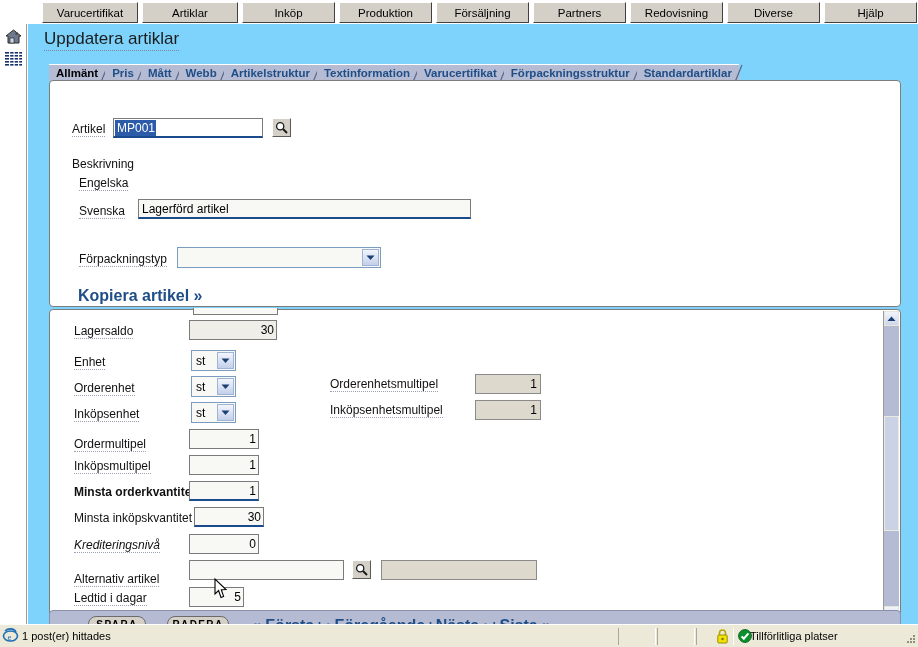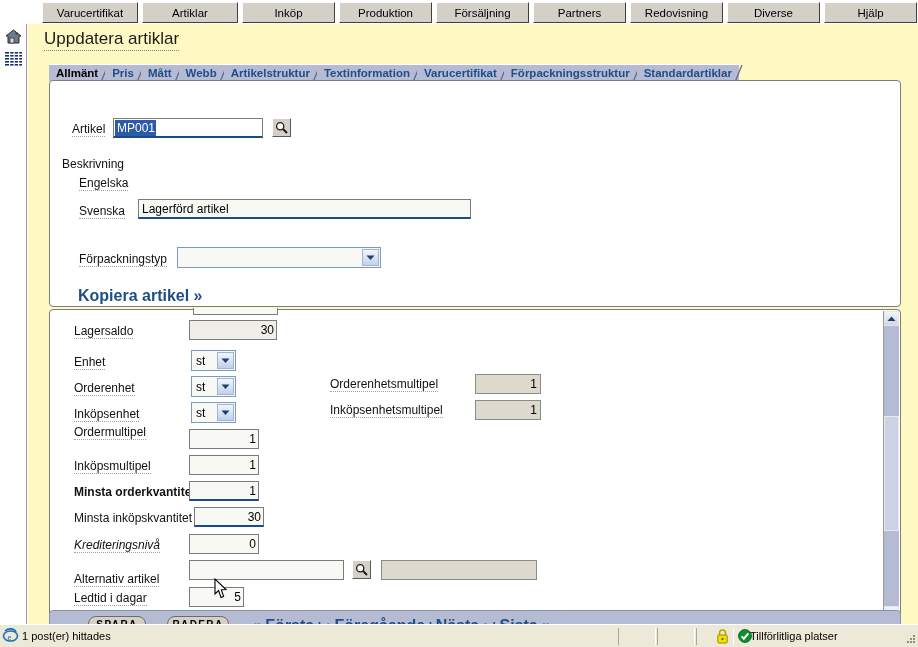--- a/index.html
+++ b/index.html
@@ -48,21 +48,21 @@
     position:absolute; left:0; top:24px; width:27px; height:600px;
     background:#ffffff;
     border-right:1px solid #9b9b9b;
   }
   #leftbar .homeicon { position:absolute; left:5px; top:5px; }
   #leftbar .listicon { position:absolute; left:5px; top:28px; }
 
   
   #appbg {
     position:absolute; left:28px; top:24px; width:890px; height:600px;
-    background:#fef9c3;
+    background:#7dd3fc;
   }
 
   
   #pagetitle {
     position:absolute; left:16px; top:5px;
     font-size:17px; color:#1c1c1c;
     font-family:"Liberation Sans", sans-serif;
     border-bottom:1px dotted #8086a0;
     padding-bottom:1px;
   }
@@ -382,21 +382,21 @@
 
     <span class="lbl" style="left:22px; top:42px;">Artikel</span>
     <input class="txt" id="artikelInput" style="left: 63px; top: 37px; width: 150px; background: rgb(255, 255, 255); color: transparent;" value="MP001">
     <span class="magbtn" style="left:222px; top:37px;">
       <svg width="13" height="13" viewBox="0 0 13 13">
         <circle cx="5.2" cy="5.2" r="3.6" fill="#ffffff" stroke="#1a1a1a" stroke-width="1.3"></circle>
         <line x1="8" y1="8" x2="12" y2="12" stroke="#1a1a1a" stroke-width="2"></line>
       </svg>
     </span>
 
-    <span class="lbl nodot" style="left:12px; top:77px;">Beskrivning</span>
+    <span class="lbl nodot" style="left:22px; top:77px;">Beskrivning</span>
 
     <span class="lbl" style="left:29px; top:96px;">Engelska</span>
 
     <span class="lbl" style="left:29px; top:124px;">Svenska</span>
     <input class="txt" style="left: 88px; top: 118px; width: 333px;" value="Lagerförd artikel">
 
     <span class="lbl" style="left:29px; top:172px;">Förpackningstyp</span>
     <div class="selbox" style="left:127px; top:166px; width:204px;">
       <span class="val"></span>
       <span class="arrowbtn">
@@ -446,21 +446,21 @@
           </svg>
       </span>
     </div>
 
     <span class="lbl" style="left:280px; top:68px;">Orderenhetsmultipel</span>
     <div class="disabledbox" style="left:425px; top:64px; width:66px;">1</div>
 
     <span class="lbl" style="left:280px; top:94px;">Inköpsenhetsmultipel</span>
     <div class="disabledbox" style="left:425px; top:90px; width:66px;">1</div>
 
-    <span class="lbl" style="left:24px; top:116px;">Ordermultipel</span>
+    <span class="lbl" style="left:24px; top:128px;">Ordermultipel</span>
     <input class="txt num plain" style="left: 139px; top: 119px; width: 70px;" value="1">
 
     <span class="lbl" style="left:24px; top:150px;">Inköpsmultipel</span>
     <input class="txt num plain" style="left: 139px; top: 145px; width: 70px;" value="1">
 
     <span class="lbl nodot" style="left:24px; top:176px;font-weight:bold;">Minsta orderkvantitet</span>
     <input class="txt num" style="left: 139px; top: 171px; width: 70px;" value="1">
 
     <span class="lbl nodot" style="left:24px; top:202px;">Minsta inköpskvantitet</span>
     <input class="txt num" style="left: 144px; top: 197px; width: 70px;" value="30">

